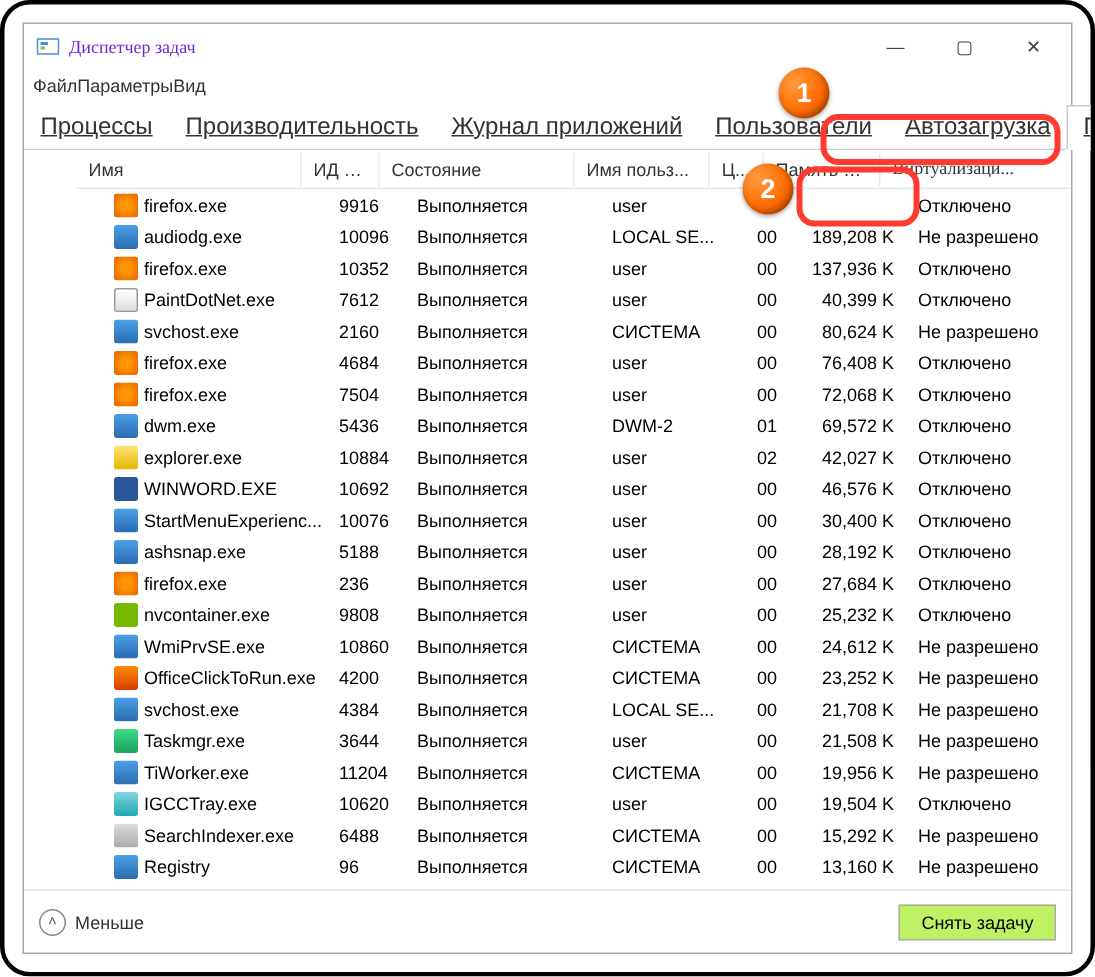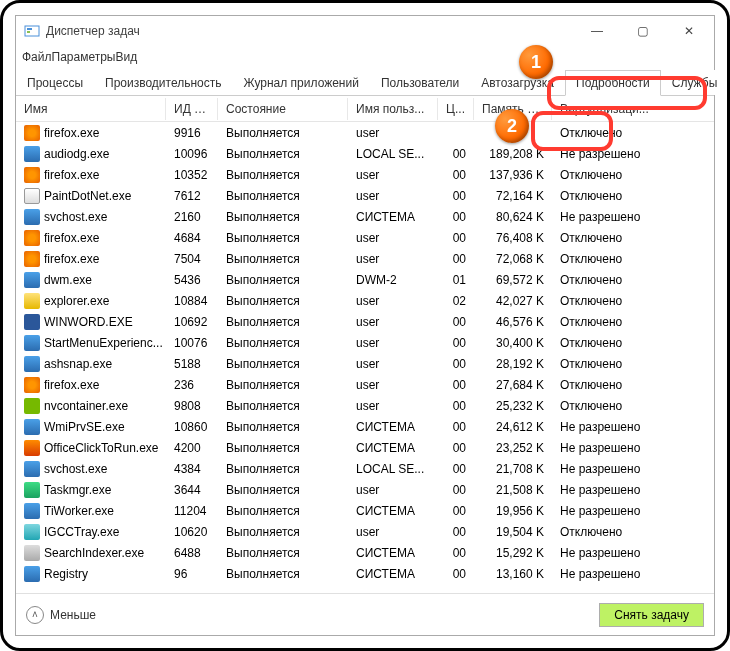--- a/index.html
+++ b/index.html
@@ -1,32 +1,32 @@
 <!DOCTYPE html>
 <html><head>
 <meta charset="utf-8">
 <style>
   * { box-sizing: border-box; }
   body { margin: 0; font-family: "Segoe UI", Tahoma, sans-serif; font-size: 12px; background: #fff; color: #000; }
   .frame { width: 730px; height: 651px; border: 3px solid #000; border-radius: 20px; position: relative; overflow: hidden; }
   .window { position: absolute; inset: 12px; border: 1px solid #aaa; background: #fff; display: flex; flex-direction: column; }
   .titlebar { display: flex; align-items: center; height: 30px; padding: 0 2px 0 8px; }
   .titlebar .icon-app { width: 16px; height: 16px; margin-right: 6px; display:inline-flex; align-items:center; justify-content:center; }
-  .titlebar .title { flex: 1; color: #404040; }
+  .titlebar .title { flex: 1; color: #6d28d9; font-family: Liberation Serif, serif; }
   .winctl { display: flex; }
   .winbtn { width: 46px; height: 30px; display: flex; align-items: center; justify-content: center; color: #444; }
   .menubar { height: 22px; padding: 0 6px; display: flex; align-items: center; color: #333; }
   .menubar span { cursor: default; }
   .tabstrip { display: flex; border-bottom: 1px solid #ccc; margin-top: 2px; }
-  .tab { padding: 5px 10px; border: 1px solid transparent; border-bottom: none; background: #fff; font-size: 12px; color: #333; white-space: nowrap; }
+  .tab { padding: 5px 10px; border: 1px solid transparent; border-bottom: none; background: #fff; font-size: 16px; color: #333; white-space: nowrap; text-decoration: underline; }
   .tab.active { border-color: #ccc; border-bottom: 1px solid #fff; margin-bottom: -1px; background: #fff; }
-  .content { flex: 1; display: flex; flex-direction: column; overflow: hidden; }
+  .content { flex: 1; display: flex; flex-direction: column; overflow: hidden; align-items: flex-end; }
   .headers { display: flex; border-bottom: 1px solid #e5e5e5; background: #fff; height: 26px; align-items: center; padding-right: 17px; }
   .headers .col { padding: 4px 8px; border-right: 1px solid #e8e8e8; color: #333; white-space: nowrap; overflow: hidden; text-overflow: ellipsis; }
-  .headers .col:last-child { border-right: none; }
+  .headers .col:last-child { border-right: none; font-family: Liberation Serif, serif; }
   .table-body { flex: 1; overflow-y: scroll; }
   .row { display: flex; height: 21px; align-items: center; }
   .cell { padding: 0 8px; white-space: nowrap; overflow: hidden; text-overflow: ellipsis; font-size: 12px; color: #000; }
   .c-name { width: 150px; display: flex; align-items: center; gap: 4px; }
   .c-pid { width: 52px; }
   .c-status { width: 130px; }
   .c-user { width: 90px; }
   .c-cpu { width: 36px; text-align: right; }
   .c-mem { width: 78px; text-align: right; }
   .c-virt { width: 110px; }
@@ -154,21 +154,21 @@
             <div class="cell c-name">
               <span class="proc-icon">
                 <span class="ic ic-paint"></span>
               </span>
               <span>PaintDotNet.exe</span>
             </div>
             <div class="cell c-pid">7612</div>
             <div class="cell c-status">Выполняется</div>
             <div class="cell c-user">user</div>
             <div class="cell c-cpu">00</div>
-            <div class="cell c-mem">72,164 K</div>
+            <div class="cell c-mem">40,399 K</div>
             <div class="cell c-virt">Отключено</div>
           </div>
           <div class="row">
             <div class="cell c-name">
               <span class="proc-icon">
                 <span class="ic ic-blue"></span>
               </span>
               <span>svchost.exe</span>
             </div>
             <div class="cell c-pid">2160</div>

